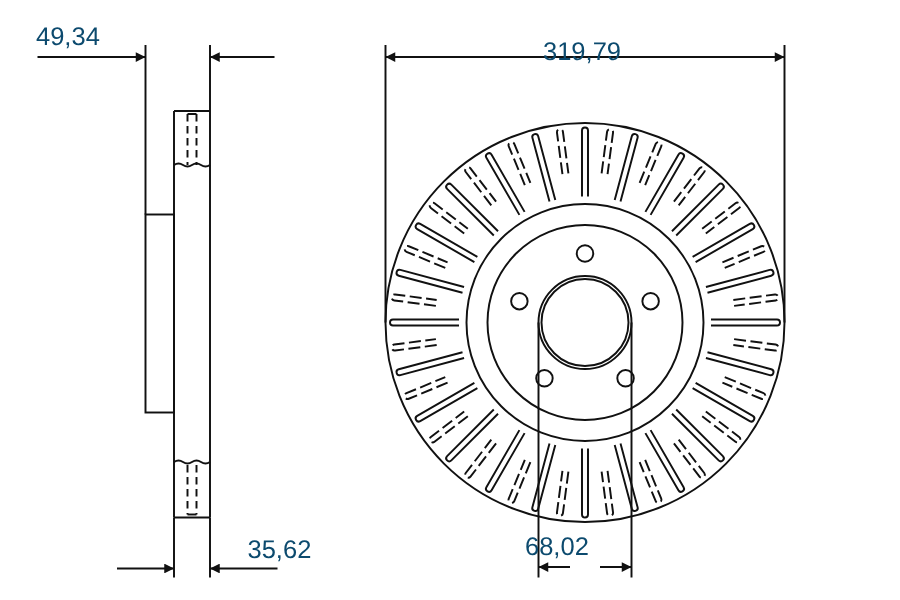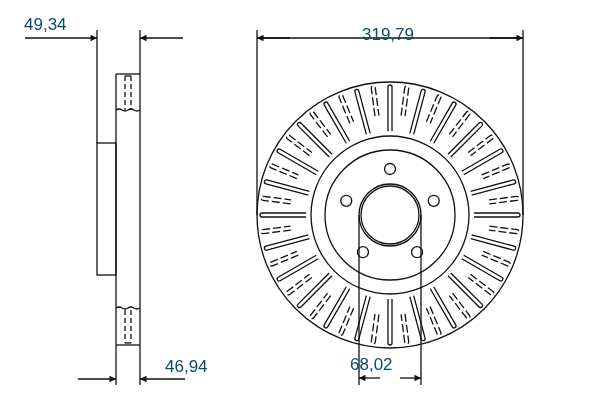--- a/index.html
+++ b/index.html
@@ -222,15 +222,15 @@
   <g stroke="#111" stroke-width="1.3">
     <line x1="290" y1="38" x2="257" y2="38" marker-end="url(#arr)"></line>
     <line x1="490" y1="38" x2="523" y2="38" marker-end="url(#arr)"></line>
     <line x1="257" y1="38" x2="523" y2="38"></line>
     <line x1="380" y1="378" x2="359" y2="378" marker-end="url(#arr)"></line>
     <line x1="400" y1="378" x2="421" y2="378" marker-end="url(#arr)"></line>
   </g>
 </svg>
 
 <div class="dim-label" style="left:24px; top:16px;">49,34</div>
-<div class="dim-label" style="left:165px; top:358px;">46,94</div>
+<div class="dim-label" style="left:165px; top:358px;">35,62</div>
 <div class="dim-label" style="left:362px; top:16px;margin-top:10px;">319,79</div>
 <div class="dim-label" style="left:350px; top:356px;">68,02</div>
 
 </body></html>

